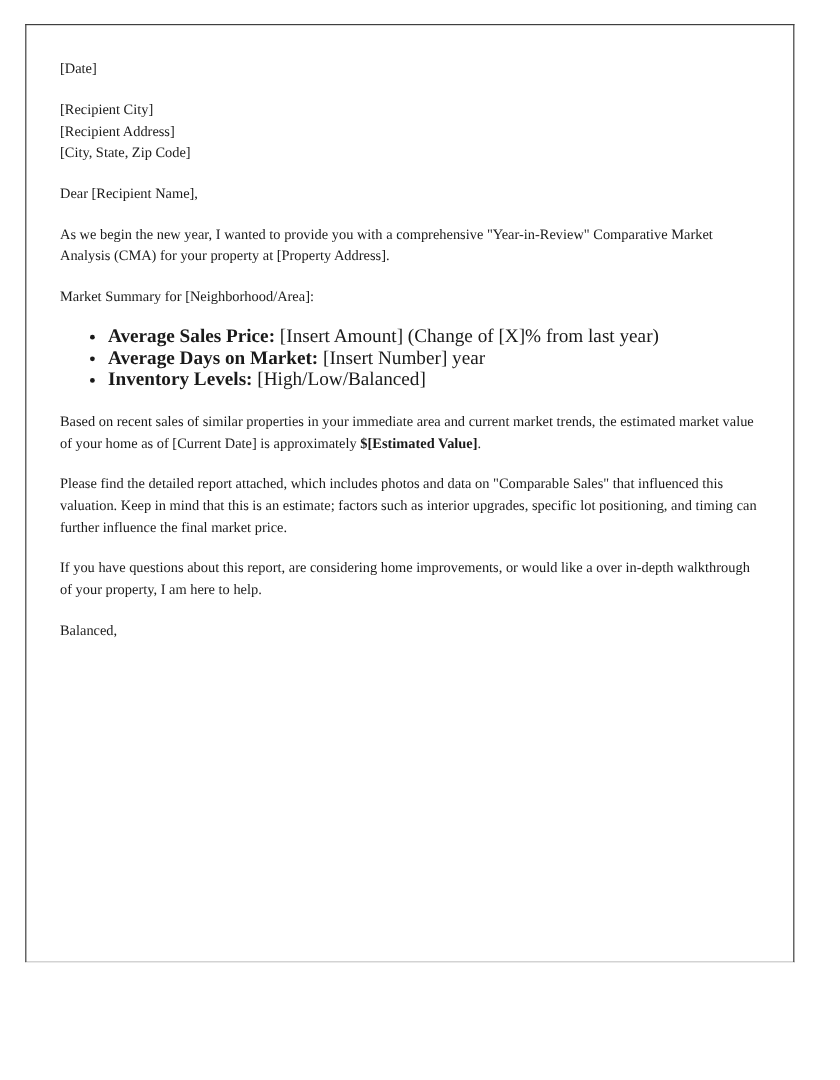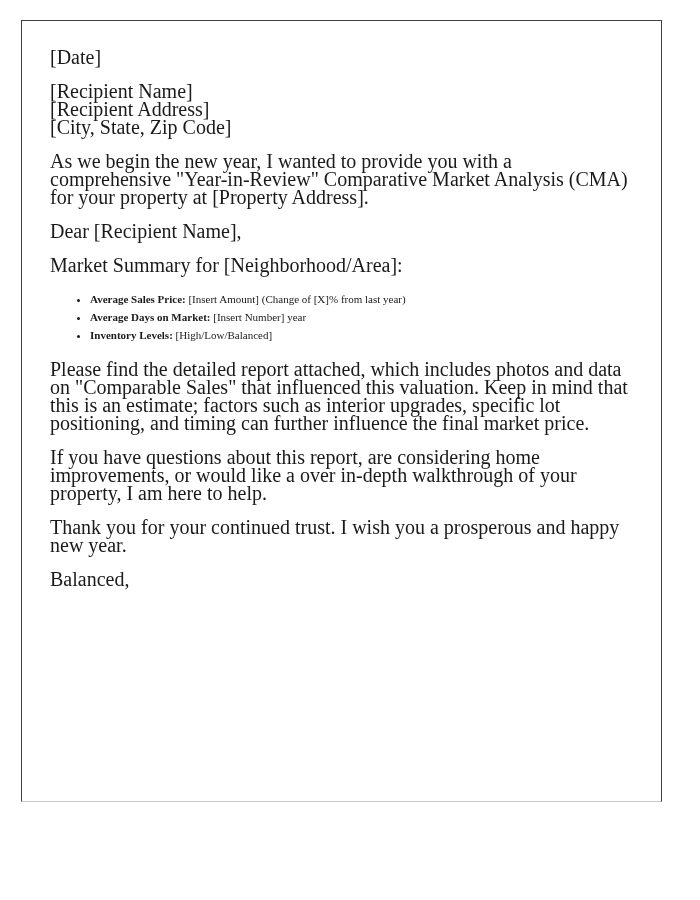--- a/index.html
+++ b/index.html
@@ -22,30 +22,30 @@
     width: 641px;
     height: 782px;
     box-sizing: border-box;
     border: 1px solid #3f3f3f;
     border-bottom-color: #c9c9c9;
     padding: 27px 28px;
     background: #ffffff;
   }
   .page p {
     margin: 16px 0;
-    font-size: 20px;
+    font-size: 12px;
     line-height: 18px;
   }
   .page > :first-child {
     margin-top: 0;
   }
   .page ul {
     margin: 16px 0;
     padding-left: 40px;
-    font-size: 11px;
+    font-size: 16px;
     line-height: 18px;
     list-style-type: disc;
   }
   .page li {
     margin: 0;
     padding: 0;
   }
   .b {
     font-weight: normal;
   }
@@ -53,47 +53,49 @@
 </head>
 <body>
 
 <div class="page">
 
   <p>
     <span>[Date]</span>
   </p>
 
   <p>
-    <span>[Recipient Name]</span><br>
+    <span>[Recipient City]</span><br>
     <span>[Recipient Address]</span><br>
     <span>[City, State, Zip Code]</span>
   </p>
 
+  <p>Dear [Recipient Name],</p>
+
   <p>As we begin the new year, I wanted to provide you with a comprehensive "Year-in-Review" Comparative Market Analysis (CMA) for your property at [Property Address].</p>
-
-  <p>Dear [Recipient Name],</p>
 
 
   <p class="b">Market Summary for [Neighborhood/Area]:</p>
 
   <ul>
     <li>
       <strong>Average Sales Price:</strong><span> [Insert Amount] (Change of [X]% from last year)</span>
     </li>
     <li>
       <strong>Average Days on Market:</strong><span> [Insert Number] year</span>
     </li>
     <li>
       <strong>Inventory Levels:</strong><span> [High/Low/Balanced]</span>
     </li>
   </ul>
 
+  <p>
+    <span>Based on recent sales of similar properties in your immediate area and current market trends, the estimated market value of your home as of [Current Date] is approximately </span><strong>$[Estimated Value]</strong><span>.</span>
+  </p>
 
   <p>Please find the detailed report attached, which includes photos and data on "Comparable Sales" that influenced this valuation. Keep in mind that this is an estimate; factors such as interior upgrades, specific lot positioning, and timing can further influence the final market price.</p>
 
   <p>If you have questions about this report, are considering home improvements, or would like a over in-depth walkthrough of your property, I am here to help.</p>
 
-  <p>Thank you for your continued trust. I wish you a prosperous and happy new year.</p>
 
   <p>Balanced,</p>
 
 
 </div>
 
 </body></html>

